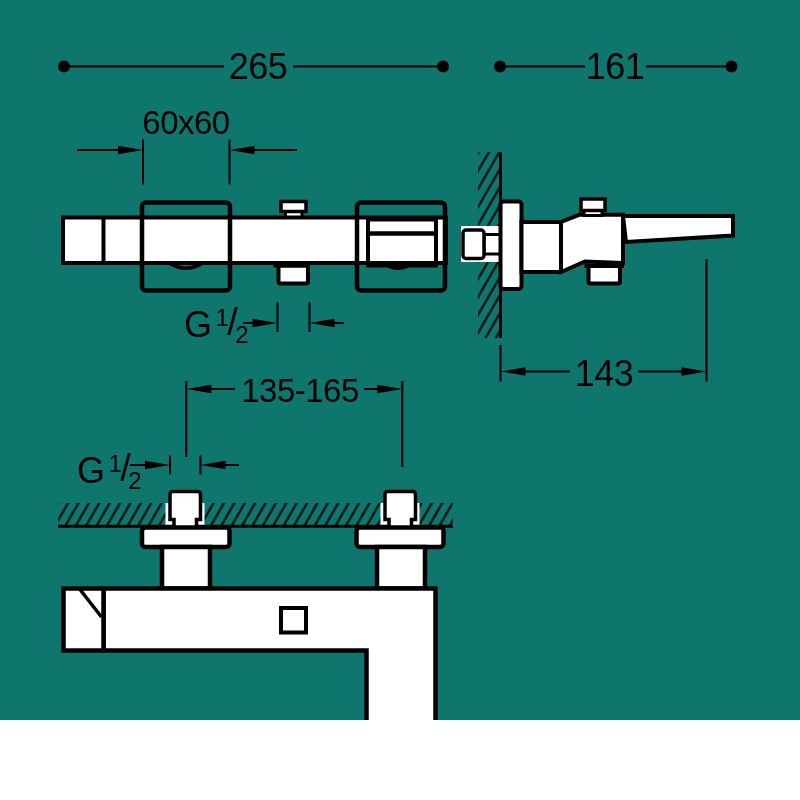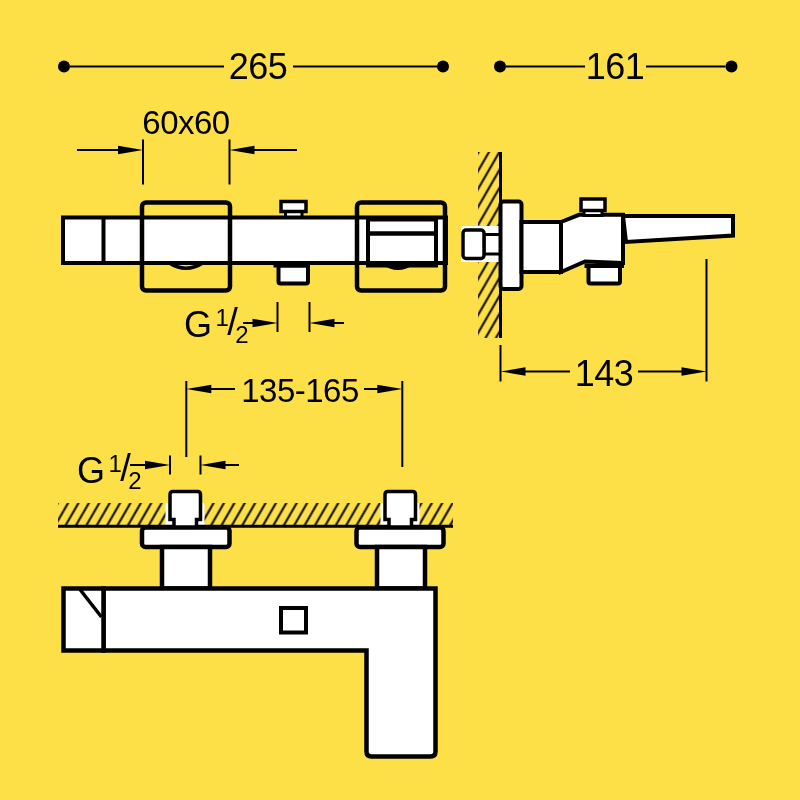--- a/index.html
+++ b/index.html
@@ -1,16 +1,16 @@
 <!DOCTYPE html>
 <html><head>
 <meta charset="utf-8">
 <style>
   html,body{margin:0;padding:0;background:#ffffff;}
-  .stage{position:relative;width:800px;height:800px;background:#fde047;overflow:hidden;}
+  .stage{position:relative;width:800px;height:720px;background:#0f766e;overflow:hidden;}
   svg{position:absolute;left:0;top:0;}
   text{font-family:"Liberation Sans","DejaVu Sans",sans-serif;fill:#000;letter-spacing:-0.5px;}
   .dim-num{font-size:36px;}
   .dim-num-sm{font-size:33px;}
   .g-main{font-size:36px;}
   .g-frac-digit{font-size:24px;}
   .g-frac-slash{font-size:38px;}
   .thin{stroke:#000;stroke-width:2;fill:none;}
 </style>
 </head>

